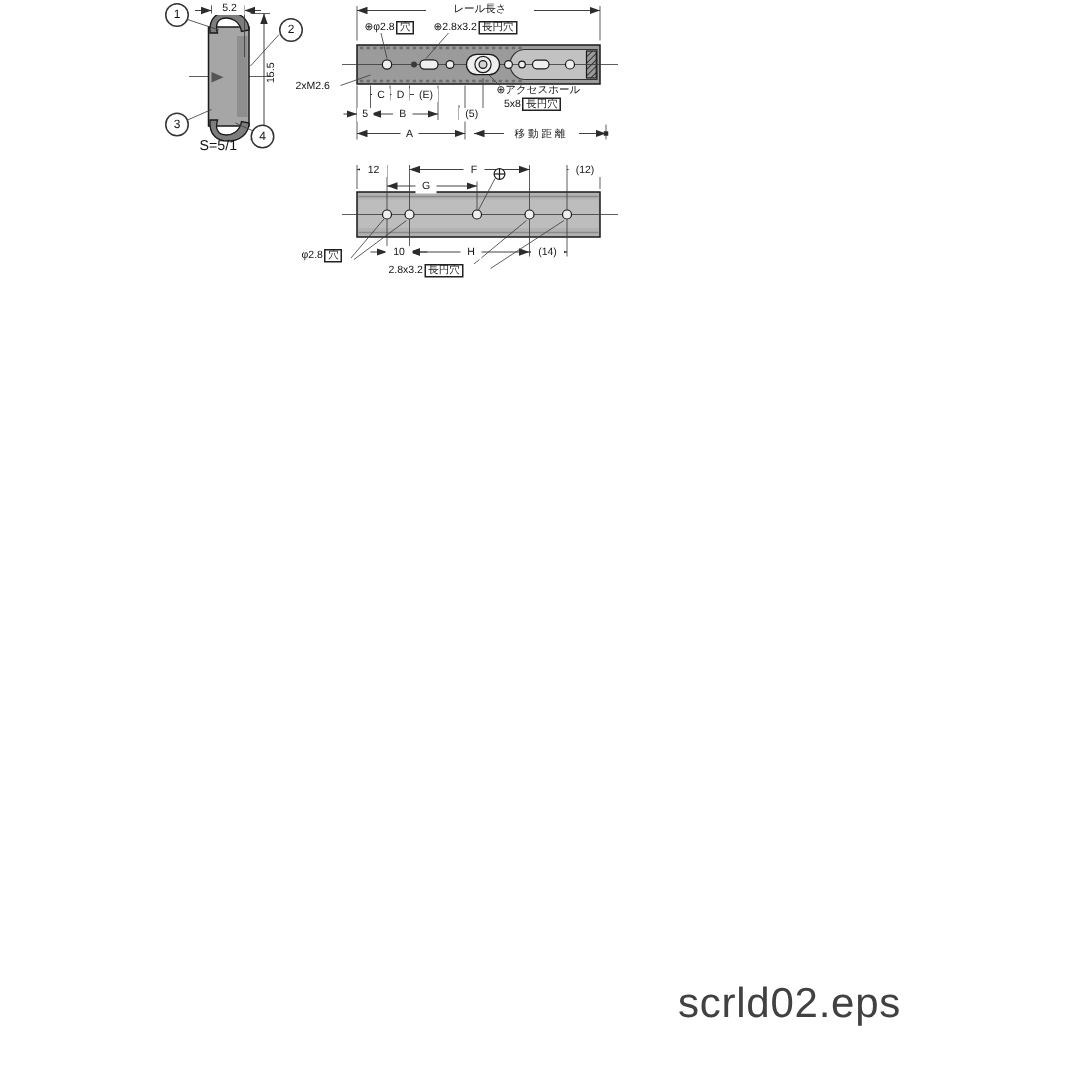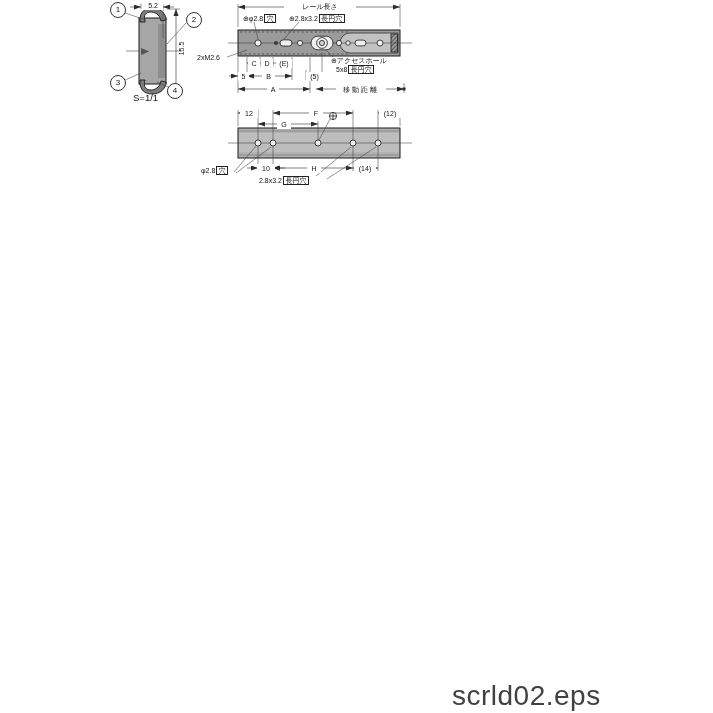--- a/index.html
+++ b/index.html
@@ -13,21 +13,21 @@
   .hole{fill:#efefef;stroke:#1a1a1a;stroke-width:0.8;}
   .lbl{position:absolute;font-size:7px;line-height:9px;white-space:nowrap;color:#141414;}
   .bg{background:#ffffff;padding:0 1px;text-align:center;}
   .bx{border:0.8px solid #222;padding:0 1.5px;margin-left:1px;}
   .vt{transform:rotate(-90deg);transform-origin:center center;text-align:center;}
   .callout{
     position:absolute;width:14px;height:14px;border:1px solid #333;border-radius:50%;
     background:#fff;font-size:8px;line-height:14px;text-align:center;
   }
   .scale-lbl{position:absolute;font-size:9.5px;line-height:11px;}
-  .filename{position:absolute;left:452px;top:681px;font-size:28px;line-height:30px;color:#414141;letter-spacing:0.5px;}
+  .filename{position:absolute;left:452px;top:654px;font-size:28px;line-height:30px;color:#414141;letter-spacing:0.5px;}
   .travel{letter-spacing:2px;}
 </style>
 </head>
 <body>
 
 <div class="canvas">
 
   <svg width="430" height="215" viewBox="0 0 430 215">
     <defs>
       <marker id="mE" markerWidth="8" markerHeight="6" refX="7" refY="2.5" orient="auto" markerUnits="userSpaceOnUse">
@@ -164,21 +164,21 @@
       <line class="thin" x1="327" y1="179" x2="376" y2="147"></line>
     </g>
   </svg>
 
   <div class="callout" style="left:110px;top:2px;">1</div>
   <div class="callout" style="left:186px;top:12px;">2</div>
   <div class="callout" style="left:110px;top:75px;">3</div>
   <div class="callout" style="left:167px;top:83px;">4</div>
   <div class="lbl bg" style="left:143px;top:1px;width:18px;">5.2</div>
   <div class="lbl vt" style="left:170px;top:44px;width:22px;">15.5</div>
-  <div class="scale-lbl" style="left:133px;top:92px;">S=1/1</div>
+  <div class="scale-lbl" style="left:133px;top:92px;">S=5/1</div>
 
   <div class="lbl bg" style="left:284px;top:1.5px;width:70px;">レール長さ</div>
   <div class="lbl" style="left:243px;top:13.5px;">
     <span>⊕φ2.8</span><span class="bx">穴</span>
   </div>
   <div class="lbl" style="left:289px;top:13.5px;">
     <span>⊕2.8x3.2</span><span class="bx">長円穴</span>
   </div>
   <div class="lbl" style="left:197px;top:53px;">2xM2.6</div>
   <div class="lbl" style="left:331px;top:55.5px;">⊕アクセスホール</div>

